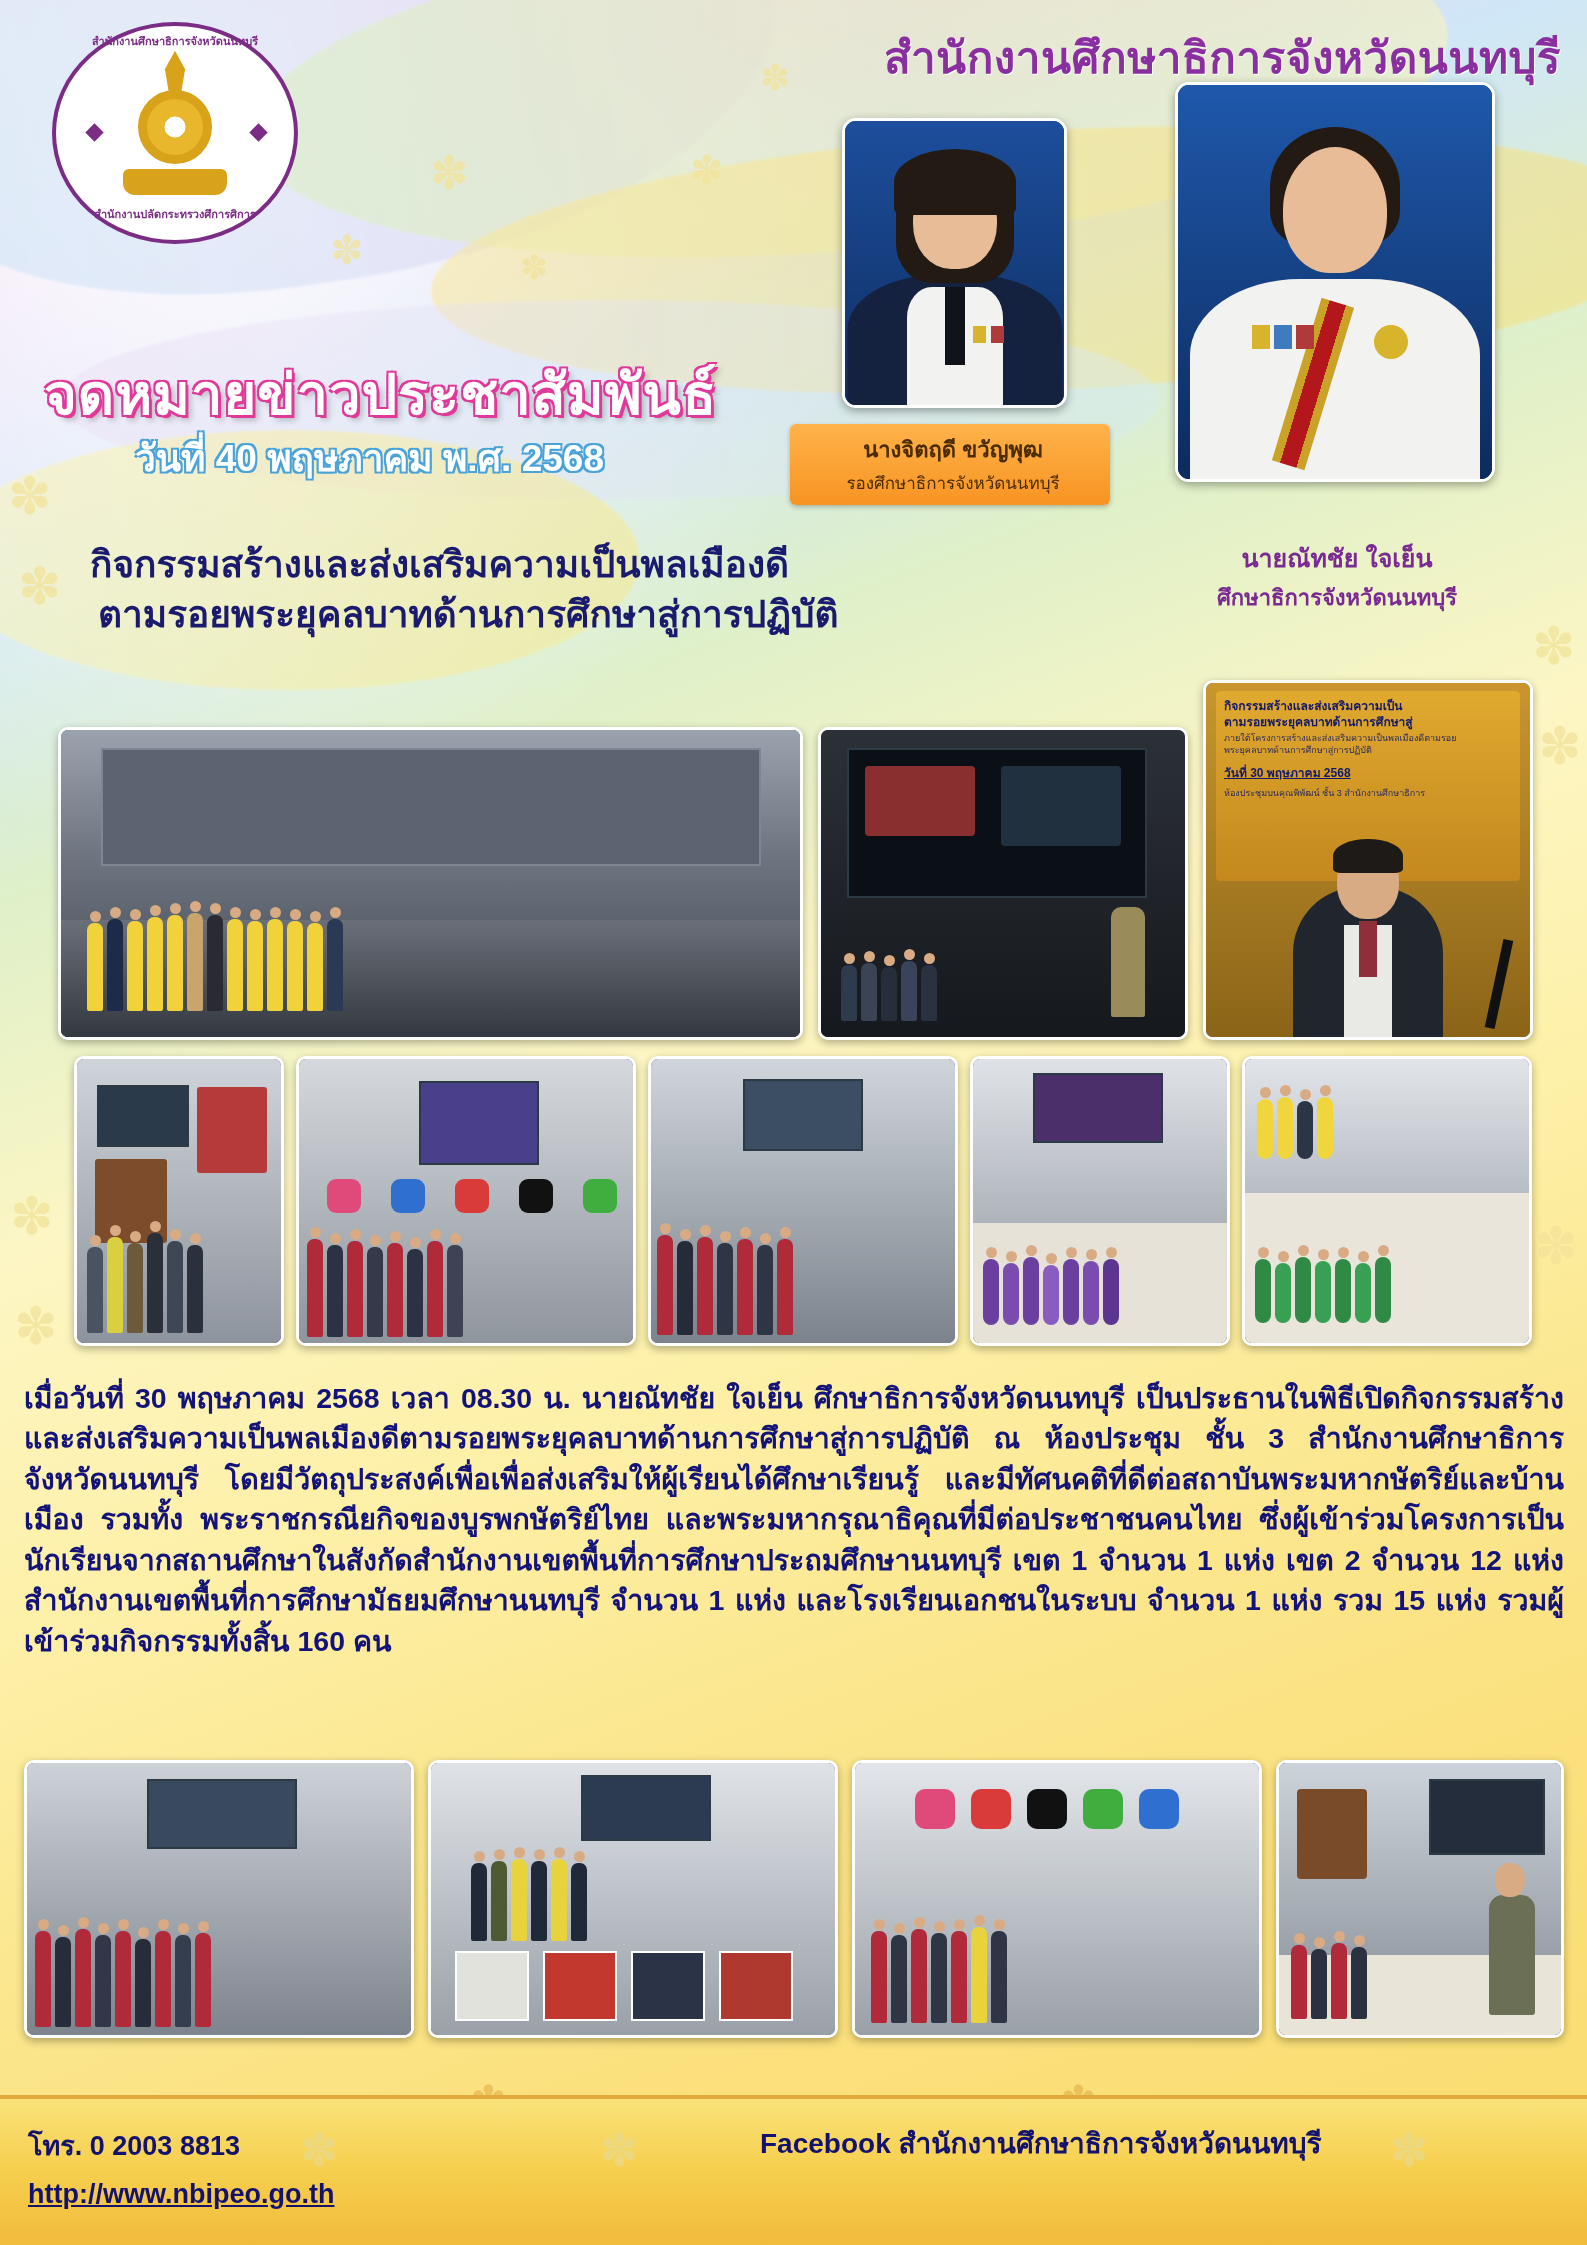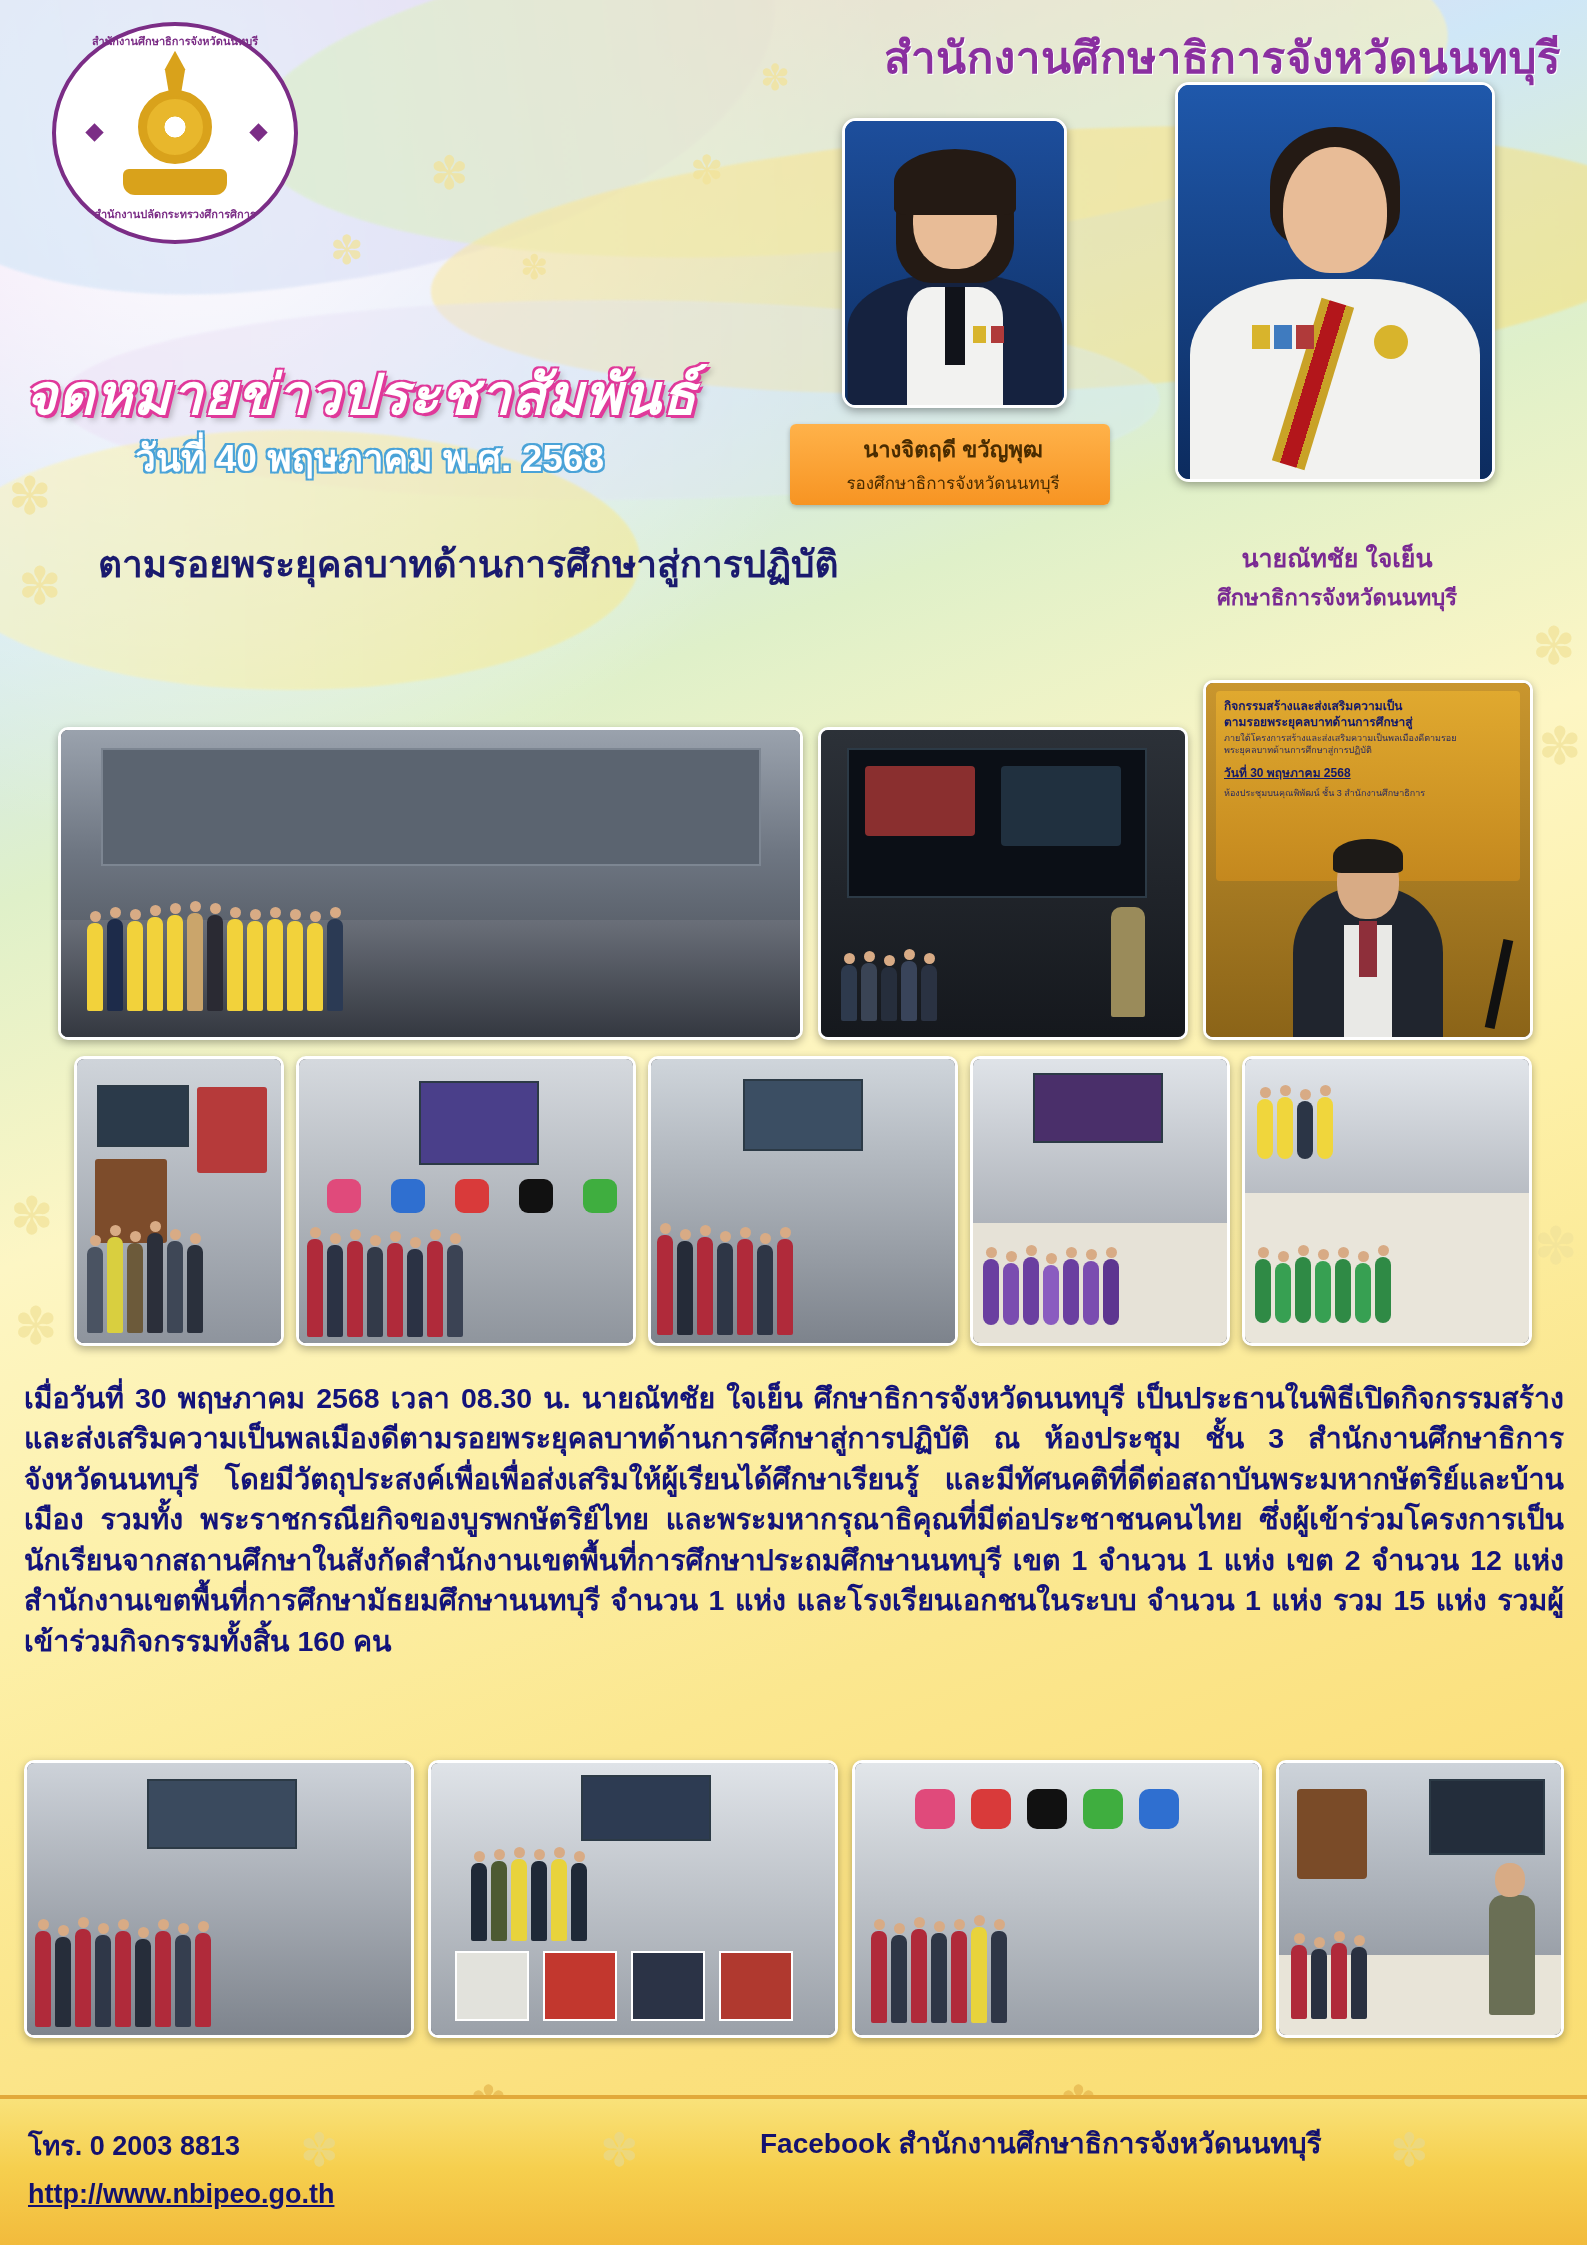--- a/index.html
+++ b/index.html
@@ -146,27 +146,26 @@
   .name-banner .nm { font-size: 22px; font-weight: bold; }
   .name-banner .rl { font-size: 17px; margin-top: 2px; }
   #banner-deputy { left: 790px; top: 424px; width: 320px; }
   #banner-chief  { left: 1172px; top: 538px; width: 330px; background:none; box-shadow:none; color:#6a2b8c; padding:0; }
   #banner-chief:before { display:none; }
   #banner-chief .nm { font-size: 25px; color:#7a2a93; }
   #banner-chief .rl { font-size: 22px; color:#7a2a93; font-weight:bold; }
 
   .headline {
     position: absolute;
-    left: 24px; top: 350px;
+    left: 44px; top: 350px;
     font-size: 56px;
     font-weight: bold;
     color: #ffffff;
     text-shadow: 3px 3px 0 #e0399a, -2px -2px 0 #e0399a, 2px -2px 0 #e0399a, -2px 2px 0 #e0399a, 5px 5px 6px rgba(0,0,0,.25);
     letter-spacing: 1px;
-    font-style: italic;
   }
   .headline-date {
     position: absolute;
     left: 135px; top: 428px;
     font-size: 37px;
     font-weight: bold;
     color: #ffffff;
     text-shadow: 2px 2px 0 #4aa3d8, -2px -2px 0 #4aa3d8, 2px -2px 0 #4aa3d8, -2px 2px 0 #4aa3d8;
   }
   .activity-title {
@@ -299,20 +298,21 @@
 
   <div class="name-banner" id="banner-chief">
     <div class="nm">นายณัทชัย  ใจเย็น</div>
     <div class="rl">ศึกษาธิการจังหวัดนนทบุรี</div>
   </div>
 
   <div class="headline">จดหมายข่าวประชาสัมพันธ์</div>
   <div class="headline-date">วันที่ 40  พฤษภาคม พ.ศ. 2568</div>
 
   <div class="activity-title">
+    <span>กิจกรรมสร้างและส่งเสริมความเป็นพลเมืองดี</span>
     <span class="l2">ตามรอยพระยุคลบาทด้านการศึกษาสู่การปฏิบัติ</span>
   </div>
 
   <div class="photo" id="ph1" style="left:58px; top:727px; width:745px; height:313px;">
     <div class="p-room"></div>
     <div class="p-floor"></div>
     <div class="p-screen" style="left:40px; top:18px; width:660px; height:118px; background:#5b6470; border-color:#7d8692;"></div>
     <div class="p-row" style="left:26px; bottom:26px;">
       <div>
           <div class="p-head"></div>

